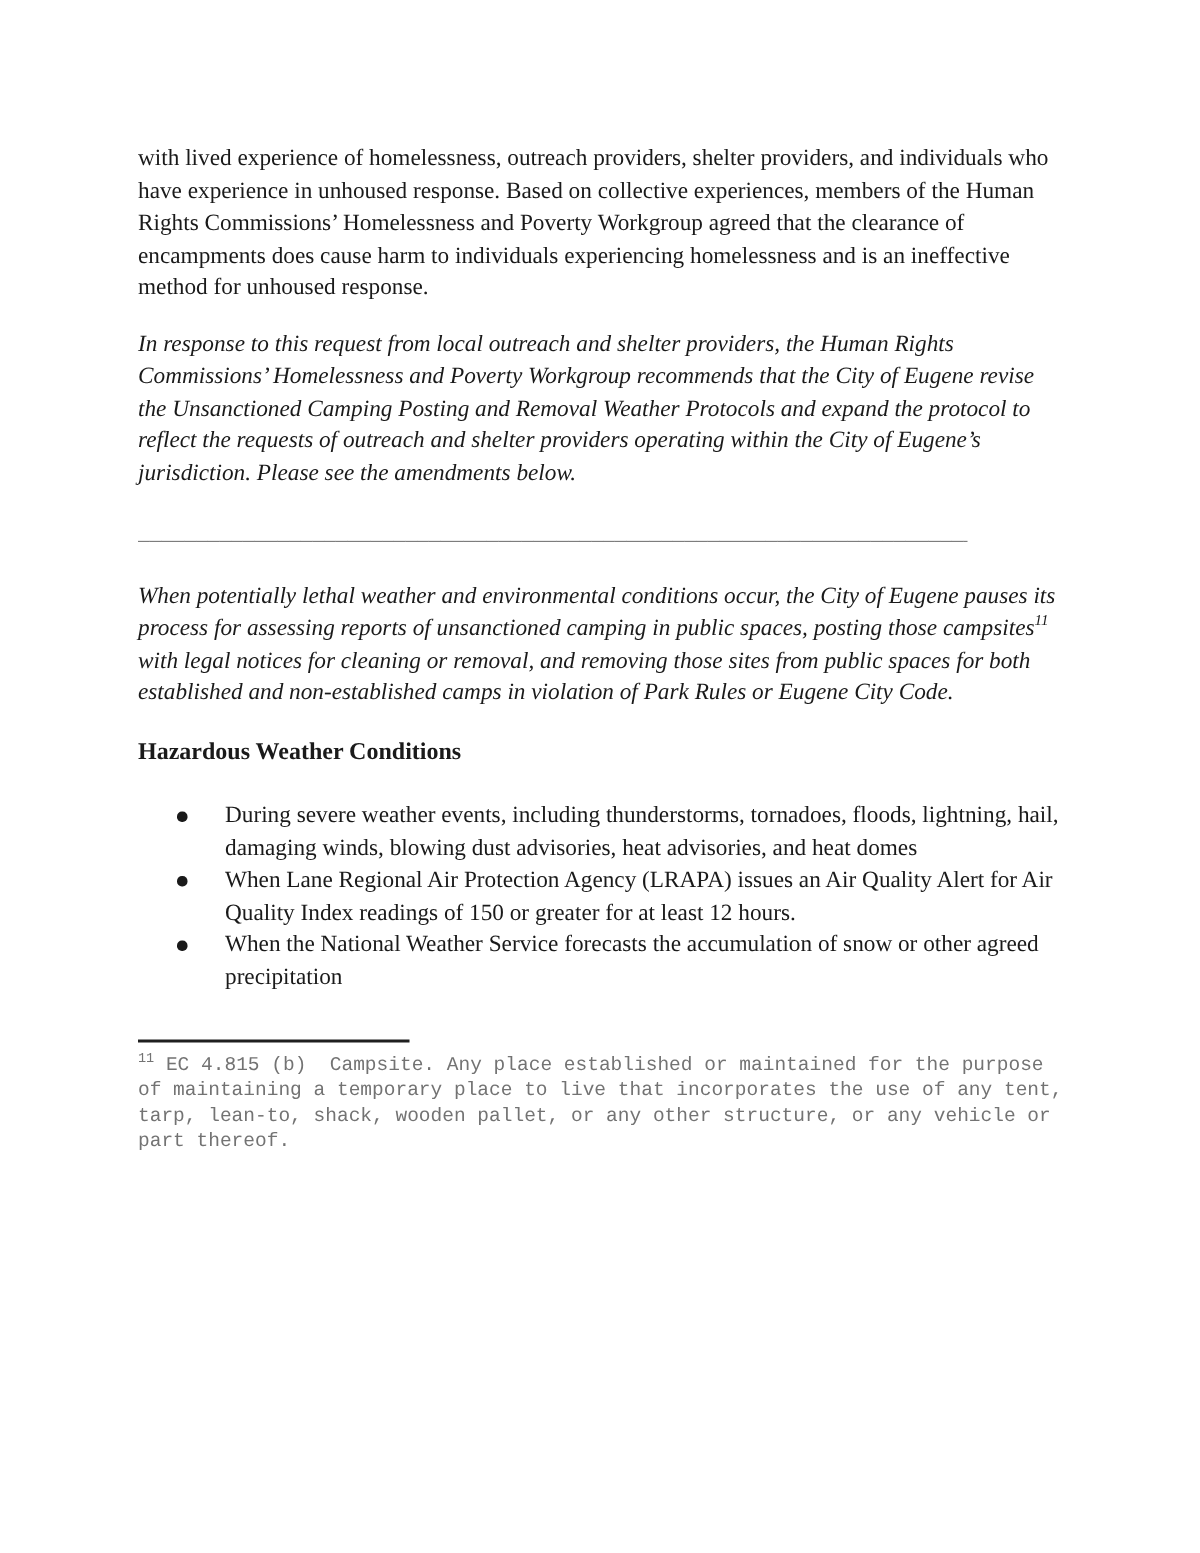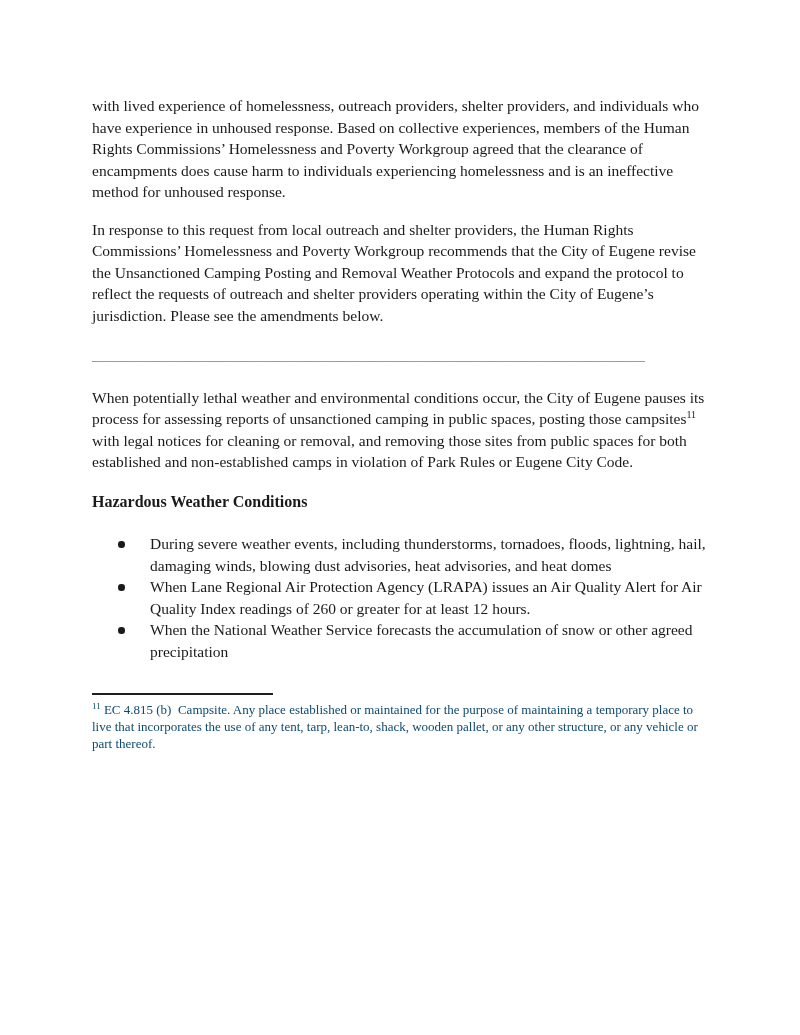--- a/index.html
+++ b/index.html
@@ -22,20 +22,21 @@
     left: 92px;
     width: 620px;
   }
   .para {
     margin: 0 0 16px 0;
     font-size: 15.5px;
     line-height: 21.5px;
   }
   .para-gap {
     margin-bottom: 18px;
+    font-style: italic;
   }
   .divider-line {
     width: 553px;
     height: 21.5px;
     line-height: 21.5px;
     font-size: 15.5px;
     color: #7d7d7d;
     white-space: nowrap;
     overflow: hidden;
     margin: 0 0 21px 0;
@@ -73,22 +74,22 @@
     position: absolute;
     left: 0;
     top: 8px;
     width: 6.5px;
     height: 6.5px;
     border-radius: 50%;
     background: #1a1a1a;
   }
   .footnote-area {
     margin-top: 31px;
-    font-family: Liberation Serif, serif;
-    color: #0c4a6e;
+    font-family: Liberation Mono, monospace;
+    color: #737373;
   }
   .footnote-divider {
     width: 181px;
     height: 0;
     border-top: 2px solid #1f1f1f;
     margin: 0 0 6px 0;
   }
   .footnote-text {
     margin: 0;
     font-size: 13px;
@@ -114,21 +115,21 @@
 
     <div class="divider-line">__________________________________________________________________________________</div>
 
 
     <p class="para para-gap"><span>When potentially lethal weather and environmental conditions occur, the City of Eugene pauses its process for assessing reports of unsanctioned camping in public spaces, posting those campsites</span><sup class="fn-ref">11</sup><span> with legal notices for cleaning or removal, and removing those sites from public spaces for both established and non-established camps in violation of Park Rules or Eugene City Code.</span></p>
 
     <p class="sub-heading">Hazardous Weather Conditions</p>
 
     <ul class="bullet-list">
       <li>During severe weather events, including thunderstorms, tornadoes, floods, lightning, hail, damaging winds, blowing dust advisories, heat advisories, and heat domes</li>
-      <li>When Lane Regional Air Protection Agency (LRAPA) issues an Air Quality Alert for Air Quality Index readings of 260 or greater for at least 12 hours.</li>
+      <li>When Lane Regional Air Protection Agency (LRAPA) issues an Air Quality Alert for Air Quality Index readings of 150 or greater for at least 12 hours.</li>
       <li>When the National Weather Service forecasts the accumulation of snow or other agreed precipitation</li>
     </ul>
 
     <div class="footnote-area">
       <div class="footnote-divider"></div>
       <p class="footnote-text"><sup>11</sup><span> EC 4.815 (b)  Campsite. Any place established or maintained for the purpose of maintaining a temporary place to live that incorporates the use of any tent, tarp, lean-to, shack, wooden pallet, or any other structure, or any vehicle or part thereof.</span></p>
     </div>
 
   </div>
 </div>

